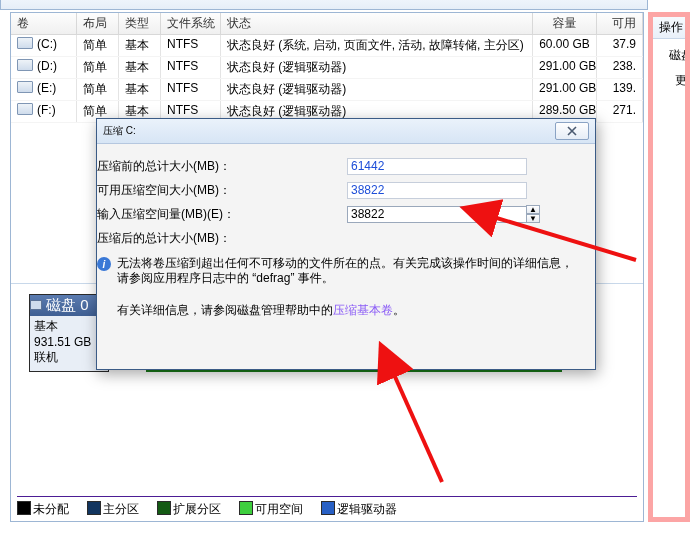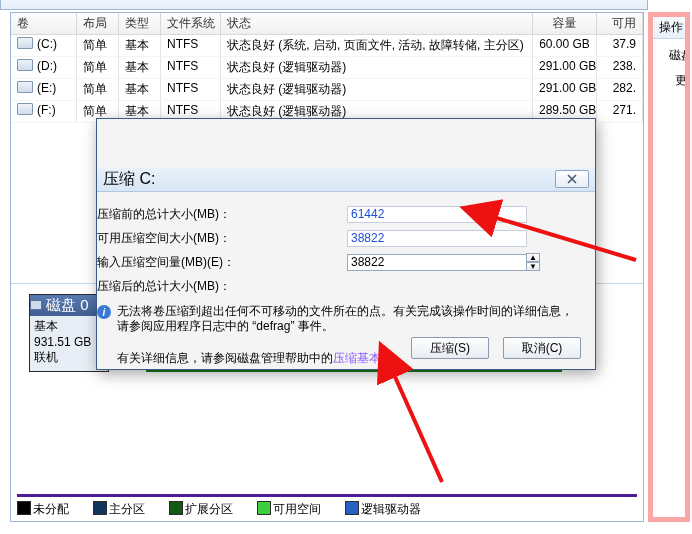--- a/index.html
+++ b/index.html
@@ -135,23 +135,23 @@
     font-size: 11px;
     line-height: 13px;
     overflow: hidden;
   }
 
   
   .legend {
     position: absolute;
     left: 6px; bottom: 2px; right: 6px;
     height: 20px;
-    border-top: 3px solid #4c1d95;
+    border-top: 1px solid #4c1d95;
     display: flex; align-items: center;
-    gap: 24px;
+    gap: 18px;
     font-size: 12px;
     padding-top: 2px;
   }
   .swatch {
     display: inline-block;
     width: 12px; height: 12px;
     margin-right: 2px;
     vertical-align: -2px;
     border: 1px solid #2b2b2b;
   }
@@ -165,22 +165,21 @@
     border: 1px solid #3b5b86;
     box-shadow: 2px 4px 14px rgba(0,0,0,.35);
     box-sizing: border-box;
   }
   .dlg-title {
     height: 24px;
     background: linear-gradient(#eaf2fb,#d7e5f5);
     border-bottom: 1px solid #b5c7df;
     display: flex; align-items: center;
     padding: 0 6px;
-    font-size: 16px;
-    margin-top: 48px;
+    font-size: 10px;
   }
   .dlg-title .spacer { flex: 1; }
   .dlg-close {
     width: 32px; height: 16px;
     border: 1px solid #8aa3c4;
     border-radius: 2px;
     background: linear-gradient(#fefefe,#e6edf6);
     display: flex; align-items: center; justify-content: center;
     font-size: 10px; color: #4a5a70;
   }
@@ -280,21 +279,21 @@
         <div class="c-cap">291.00 GB</div>
         <div class="c-free">238.</div>
       </div>
       <div class="vol-row">
         <div class="c-vol"><span class="drive-icon"></span><span>(E:)</span></div>
         <div class="c-lay">简单</div>
         <div class="c-type">基本</div>
         <div class="c-fs">NTFS</div>
         <div class="c-stat">状态良好 (逻辑驱动器)</div>
         <div class="c-cap">291.00 GB</div>
-        <div class="c-free">282.</div>
+        <div class="c-free">139.</div>
       </div>
       <div class="vol-row">
         <div class="c-vol"><span class="drive-icon"></span><span>(F:)</span></div>
         <div class="c-lay">简单</div>
         <div class="c-type">基本</div>
         <div class="c-fs">NTFS</div>
         <div class="c-stat">状态良好 (逻辑驱动器)</div>
         <div class="c-cap">289.50 GB</div>
         <div class="c-free">271.</div>
       </div>
@@ -358,24 +357,20 @@
       <div class="info-row">
         <span class="info-icon">i</span>
         <span>
           <span>无法将卷压缩到超出任何不可移动的文件所在的点。有关完成该操作时间的详细信息，请参阅应用程序日志中的 </span>“<span>defrag</span>”<span> 事件。</span>
         </span>
       </div>
       <div style="margin-top:16px; padding-left:20px;">
         <span>有关详细信息，请参阅磁盘管理帮助中的</span><span class="link">压缩基本卷</span>。
       </div>
     </div>
-    <div class="dlg-buttons">
-      <button class="btn">压缩(S)</button>
-      <button class="btn">取消(C)</button>
-    </div>
   </div>
 
   <svg class="arrow" style="left:0;top:0;" width="692" height="534">
     <defs>
       <marker id="ah" markerWidth="12" markerHeight="12" refX="2" refY="5" orient="auto">
         <path d="M0 0 L10 5 L0 10 Z" fill="#e11"></path>
       </marker>
     </defs>
 
     <line x1="636" y1="260" x2="490" y2="216" stroke="#e11" stroke-width="4" marker-end="url(#ah)"></line>

